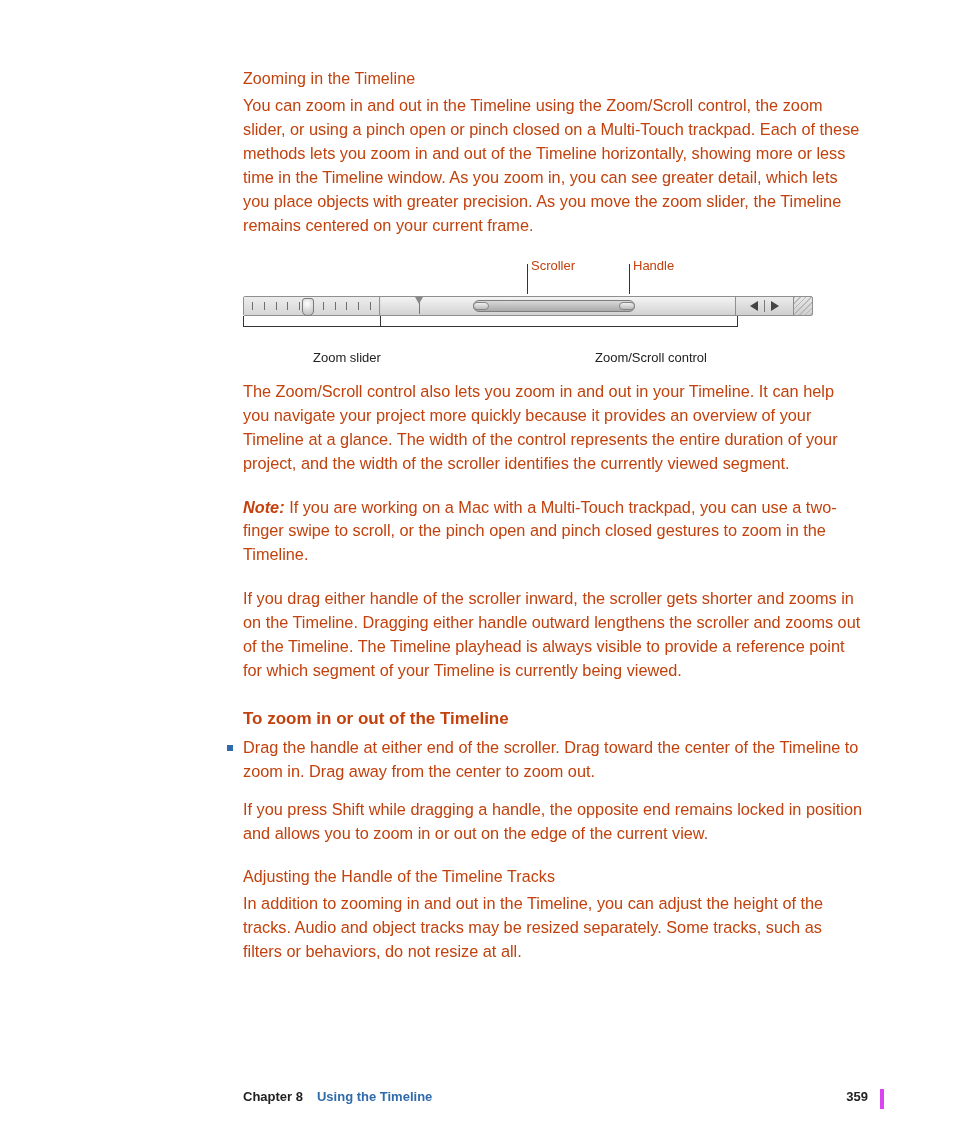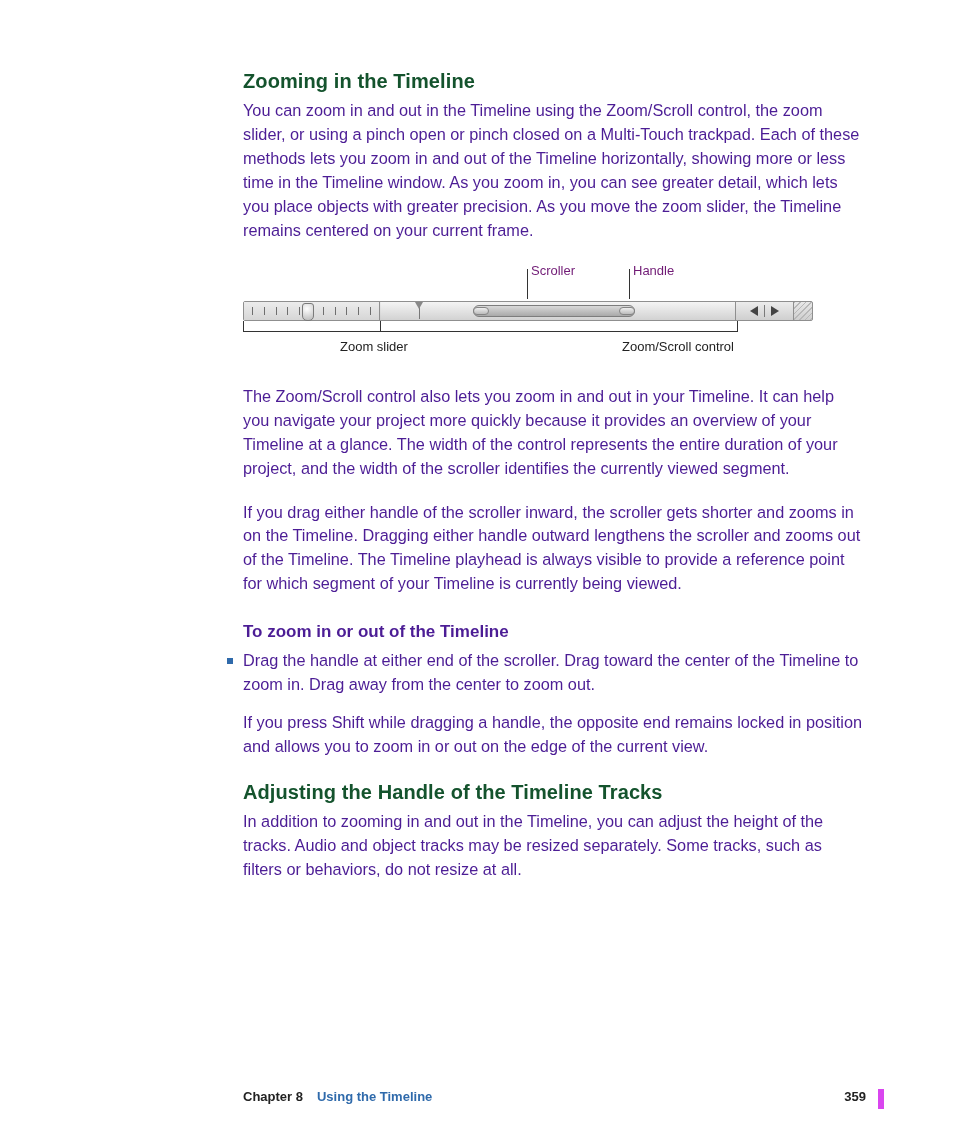--- a/index.html
+++ b/index.html
@@ -11,42 +11,42 @@
     color: #1a1a1a;
   }
   .page {
     position: relative;
     width: 954px;
     height: 1145px;
     box-sizing: border-box;
     padding: 70px 90px 0 243px;
   }
   h2.section {
-    color: #14532d;
-    font-size: 20px;
-    font-weight: 700;
+    color: #c2410c;
+    font-size: 16px;
+    font-weight: 400;
     margin: 0 0 6px 0;
     letter-spacing: 0.1px;
   }
   p {
     font-size: 16.3px;
     line-height: 1.47;
     margin: 0 0 20px 0;
-    color: #4c1d95;
+    color: #c2410c;
   }
   p.tight { margin-bottom: 24px; }
   .fig-wrap {
     width: 570px;
     margin: 6px 0 24px 0;
   }
   .callouts-top {
     position: relative;
     height: 38px;
     font-size: 13px;
-    color: #701a75;
+    color: #c2410c;
     text-align: center;
   }
   .callouts-top .lbl { position: absolute; top: 0; white-space: nowrap; }
   .callouts-top .tick {
     position: absolute;
     width: 1px;
     background: #333;
   }
   .t-bar {
     position: relative;
@@ -141,21 +141,21 @@
     background:
       repeating-linear-gradient(135deg,#b8b8b8 0,#b8b8b8 1px,transparent 1px,transparent 4px),
       linear-gradient(#e8e8e8,#cfcfcf);
   }
   .callouts-bot {
     position: relative;
     height: 40px;
     font-size: 13px;
     color: #222;
   }
-  .callouts-bot .lbl { position: absolute; top: 18px; white-space: nowrap; margin-left: 27px; }
+  .callouts-bot .lbl { position: absolute; top: 34px; white-space: nowrap; }
   .callouts-bot .bracket {
     position: absolute;
     top: 0; height: 10px;
     border: 1px solid #333;
     border-top: none;
   }
   .note-label {
     font-style: italic;
     font-weight: 600;
   }
@@ -183,21 +183,21 @@
     width: 6px;
     height: 6px;
     background: #2f6aab;
   }
   ul.steps p { margin: 0 0 14px 0; }
   .footer {
     position: absolute;
     left: 243px;
     right: 70px;
     bottom: 36px;
-    border-right: 6px solid #d946ef;
+    border-right: 4px solid #d946ef;
     padding-right: 12px;
     display: flex;
     align-items: baseline;
     font-size: 13px;
     height: 20px;
   }
   .footer .chap { font-weight: 700; color: #222; }
   .footer .title { color: #2f6aab; margin-left: 14px; font-weight: bold; }
   .footer .pnum { margin-left: auto; font-weight: 700; color: #222; }
 </style>
@@ -252,20 +252,23 @@
     <div class="callouts-bot">
       <div class="bracket" style="left:0; width:136px"></div>
       <span class="lbl" style="left:70px">Zoom slider</span>
       <div class="bracket" style="left:137px; width:356px"></div>
       <span class="lbl" style="left:352px">Zoom/Scroll control</span>
     </div>
   </div>
 
   <p>The Zoom/Scroll control also lets you zoom in and out in your Timeline. It can help you navigate your project more quickly because it provides an overview of your Timeline at a glance. The width of the control represents the entire duration of your project, and the width of the scroller identifies the currently viewed segment.</p>
 
+  <p>
+    <span class="note-label">Note:</span><span>  If you are working on a Mac with a Multi-Touch trackpad, you can use a two-finger swipe to scroll, or the pinch open and pinch closed gestures to zoom in the Timeline.</span>
+  </p>
 
   <p class="tight">If you drag either handle of the scroller inward, the scroller gets shorter and zooms in on the Timeline. Dragging either handle outward lengthens the scroller and zooms out of the Timeline. The Timeline playhead is always visible to provide a reference point for which segment of your Timeline is currently being viewed.</p>
 
   <p class="task-title">To zoom in or out of the Timeline</p>
   <ul class="steps">
     <li>
       <p>Drag the handle at either end of the scroller. Drag toward the center of the Timeline to zoom in. Drag away from the center to zoom out.</p>
       <p>If you press Shift while dragging a handle, the opposite end remains locked in position and allows you to zoom in or out on the edge of the current view.</p>
     </li>
   </ul>

